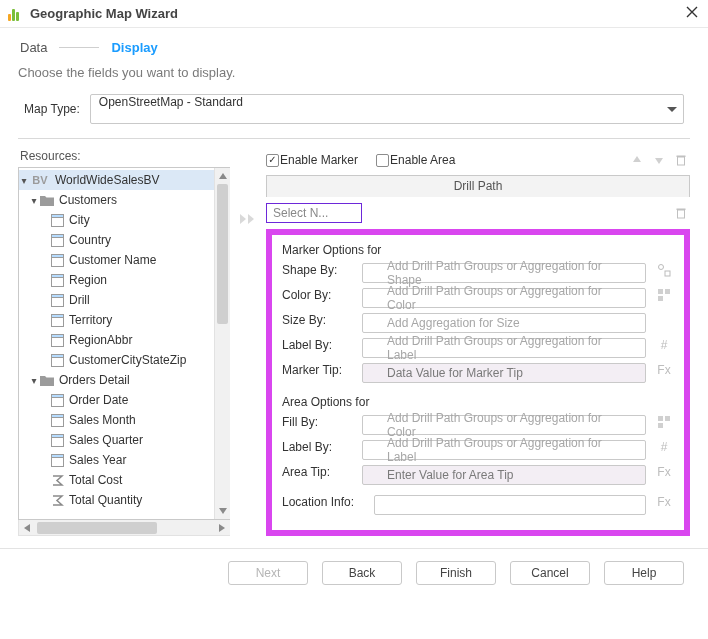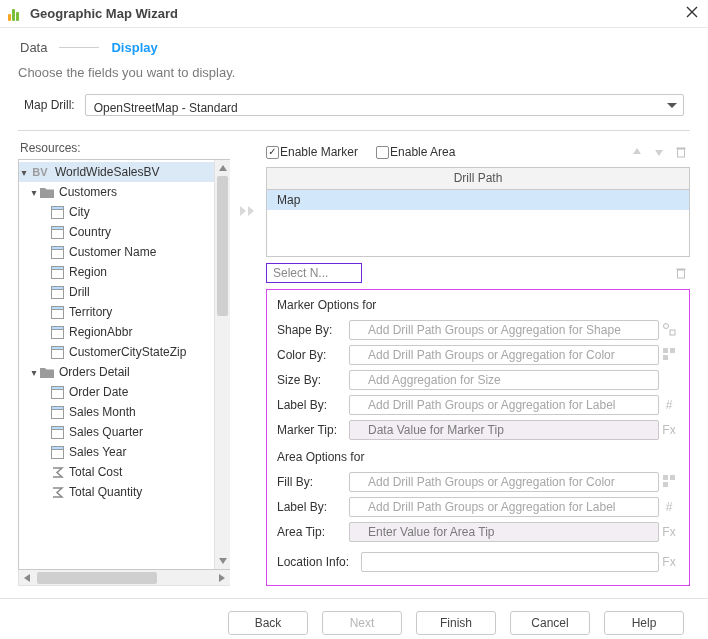--- a/index.html
+++ b/index.html
@@ -46,22 +46,22 @@
 
   .subtitle { color: #7a7a7a; font-size: 13px; padding: 10px 18px 14px; }
 
   
   .maprow {
     display: flex; align-items: center; gap: 10px;
     padding: 0 24px 14px 24px;
   }
   .select-wrap {
     flex: 1; position: relative;
-    border: 1px solid #c9c9c9; border-radius: 2px; height: 22px;
-    background: #fff; display: flex; align-items: flex-end;
+    border: 1px solid #c9c9c9; border-radius: 2px; height: 30px;
+    background: #fff; display: flex; align-items: flex-start;
     padding: 0 22px 0 8px;
   }
   .select-wrap .caret {
     position: absolute; right: 6px; top: 50%; transform: translateY(-50%);
   }
 
   .divider { height: 1px; background: #d9d9d9; margin: 0 18px 10px; }
 
   
   .main {
@@ -141,30 +141,30 @@
   .selectn-row {
     display: flex; align-items: center; margin-top: 6px;
   }
   .selectn-input {
     width: 96px; height: 20px; border: 1px solid #6d28d9;
     padding: 0 6px; color: #888; background:#fff; display:flex; align-items:center;
   }
   .trash-right { margin-left: auto; }
 
   .options-panel {
-    border: 1px solid #d946ef; margin-top: 6px; padding: 8px 10px 10px;
+    border: 6px solid #d946ef; margin-top: 6px; padding: 8px 10px 10px;
   }
   .opt-section-title { color: #333; margin-bottom: 6px; }
   .opt-row {
-    display: flex; align-items: center; height: 24px; gap: 0; margin-bottom: 1px;
+    display: flex; align-items: flex-start; height: 24px; gap: 8px; margin-bottom: 1px;
   }
   .opt-label { width: 72px; color: #333; }
   .opt-input {
     flex: 1; height: 20px; border: 1px solid #c9c9c9; border-radius: 2px;
-    display: flex; align-items: center; padding: 0 18px; color: #a7a7a7; background:#fff;
+    display: flex; align-items: center; padding: 0 24px; color: #a7a7a7; background:#fff;
   }
   .opt-input.active { background: #f3eef4; color: #7a7a7a; }
   .opt-btn { width: 20px; color:#bdbdbd; text-align:center; font-size:12px; }
 
   
   .footer {
     border-top: 1px solid #e3e3e3; padding: 12px 24px;
     display: flex; justify-content: flex-end; gap: 14px;
   }
   .btn {
@@ -193,21 +193,21 @@
 </div>
 
 <div class="steps">
   <span class="step">Data</span>
   <span class="step-sep"></span>
   <span class="step active">Display</span>
 </div>
 <div class="subtitle">Choose the fields you want to display.</div>
 
 <div class="maprow">
-  <span>Map Drill:</span>
+  <span>Map Type:</span>
   <div class="select-wrap">
     <span>OpenStreetMap - Standard</span>
     <span class="caret">
       <svg width="10" height="6" viewBox="0 0 10 6">
           <path d="M0 0 L5 5 L10 0" fill="#555"></path>
         </svg>
     </span>
   </div>
 </div>
 
@@ -472,23 +472,20 @@
         <span class="tool-btn">
             <svg width="12" height="12" viewBox="0 0 12 12">
               <rect x="2.5" y="3" width="7" height="8" fill="none" stroke="#c0c0c0"></rect>
               <rect x="1.5" y="1.5" width="9" height="1.5" fill="#c0c0c0"></rect>
             </svg>
           </span>
       </span>
     </div>
 
     <div class="drill-header">Drill Path</div>
-    <div class="drill-body">
-      <div class="drill-item">Map</div>
-    </div>
 
     <div class="selectn-row">
       <div class="selectn-input">
         <span>Select N...</span>
       </div>
       <span class="tool-btn trash-right">
           <svg width="12" height="12" viewBox="0 0 12 12">
             <rect x="2.5" y="3" width="7" height="8" fill="none" stroke="#c0c0c0"></rect>
             <rect x="1.5" y="1.5" width="9" height="1.5" fill="#c0c0c0"></rect>
           </svg>
@@ -559,18 +556,18 @@
         <span class="opt-label" style="width:84px">Location Info:</span>
         <span class="opt-input"></span>
         <span class="opt-btn">Fx</span>
       </div>
     </div>
 
   </div>
 </div>
 
 <div class="footer">
+  <div class="btn disabled">Next</div>
   <div class="btn">Back</div>
-  <div class="btn disabled">Next</div>
   <div class="btn">Finish</div>
   <div class="btn">Cancel</div>
   <div class="btn">Help</div>
 </div>
 
 </body></html>

